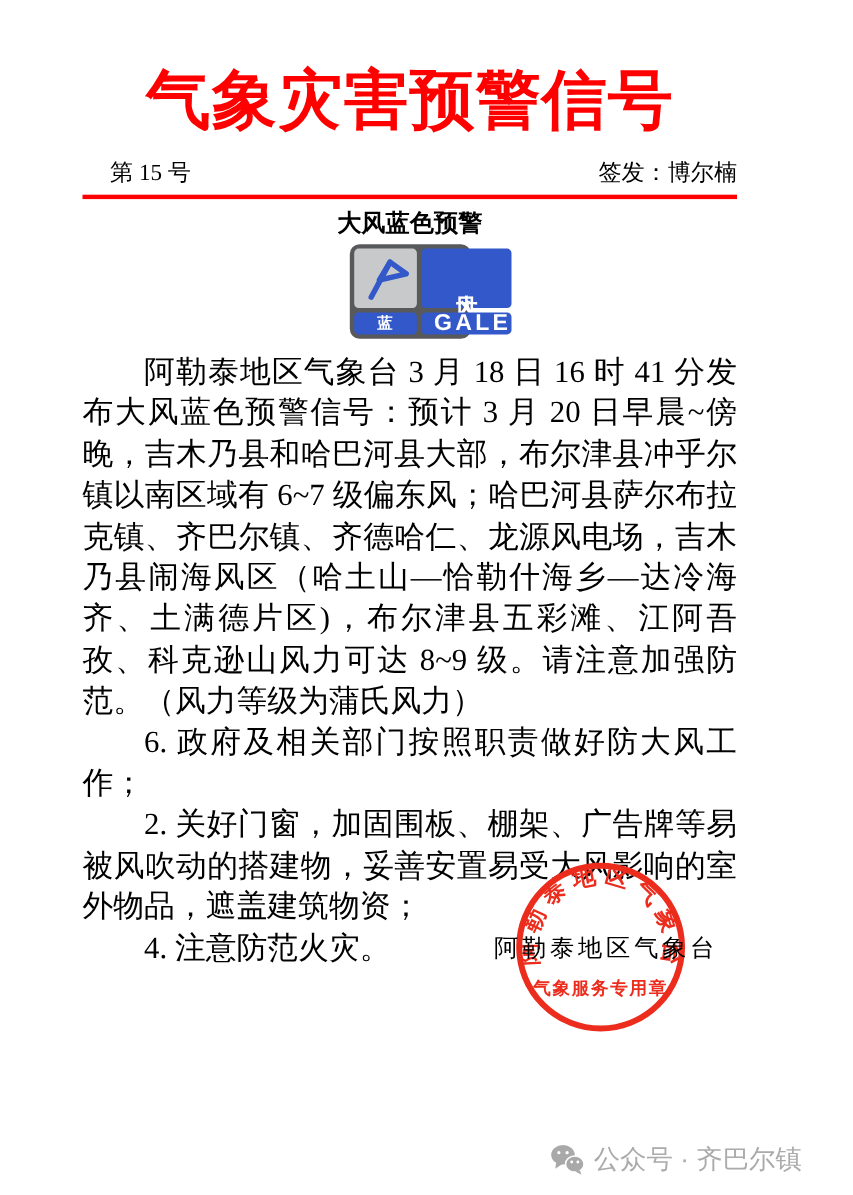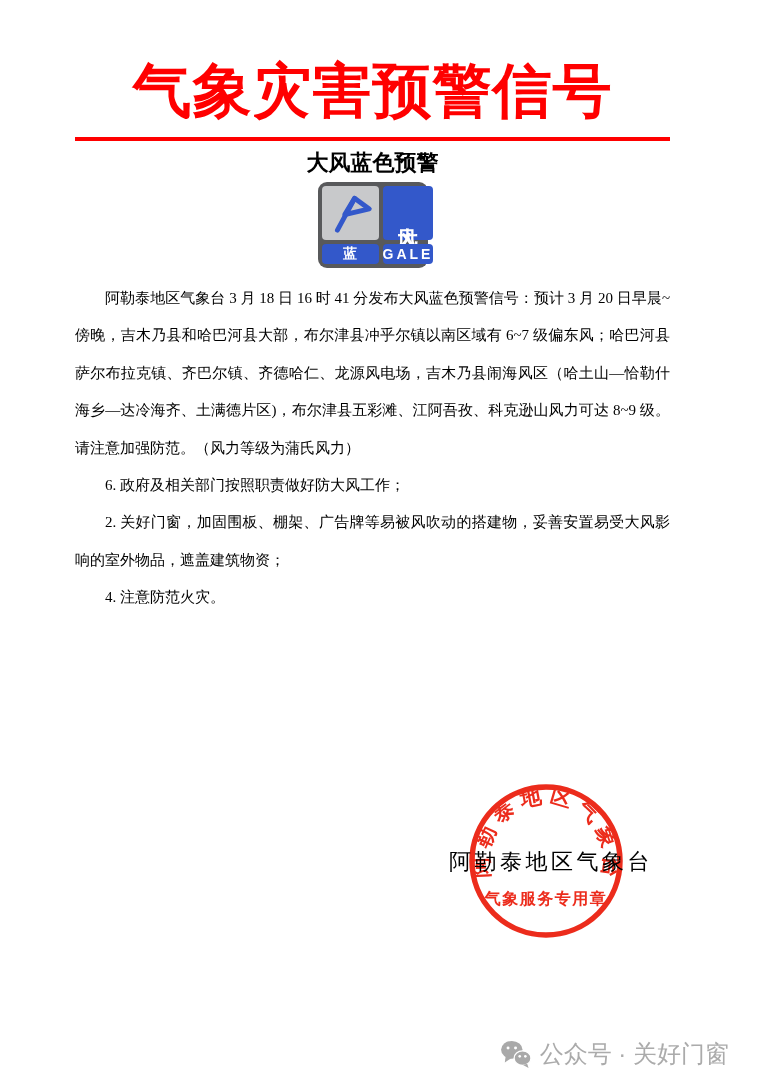--- a/index.html
+++ b/index.html
@@ -20,44 +20,48 @@
 
   
   .icon-wrap{display:flex;justify-content:center;margin-top:3px;}
   .warn-icon{width:102px;height:78px;background:#58595B;border-radius:9px;padding:4px;
              display:grid;grid-template-columns:57px 1fr;grid-template-rows:1fr 20px;gap:4px;}
   .flag-panel{background:#C8C9CB;border-radius:4px;display:flex;align-items:center;justify-content:center;}
   .blue-box{background:#3358CA;border-radius:4px;color:#fff;display:flex;align-items:center;justify-content:center;}
   .dafeng{font-family:"Liberation Sans","DejaVu Sans",sans-serif;font-weight:bold;font-size:21px;
           writing-mode:vertical-rl;text-orientation:upright;letter-spacing:2px;line-height:1;}
   .lan{font-family:"Liberation Sans","DejaVu Sans",sans-serif;font-weight:bold;font-size:14px;}
-  .gale{font-family:"Liberation Sans","DejaVu Sans",sans-serif;font-weight:bold;font-size:14px;letter-spacing:3px;}
+  .gale{font-family:"Liberation Sans","DejaVu Sans",sans-serif;font-weight:bold;font-size:21px;letter-spacing:3px;margin-left:12px;}
 
   
-  .body-text{margin-top:12px;font-size:15px;line-height:37.4px;text-align:justify;}
+  .body-text{margin-top:12px;font-size:28px;line-height:37.4px;text-align:justify;}
   .para{text-indent:2em;margin:0;}
   .guide-title{text-indent:2em;margin:0;font-family:"Liberation Sans","DejaVu Sans",sans-serif;font-weight:bold;}
   .guide-item{text-indent:2em;margin:0;}
 
   
   .stamp{position:absolute;left:466px;top:779px;width:160px;height:164px;}
   .signature{position:absolute;left:449px;top:847px;font-size:22px;letter-spacing:3.5px;white-space:nowrap;}
 
   
   .watermark{position:absolute;right:16px;top:1038px;display:flex;align-items:center;gap:8px;
              color:#ABABAB;font-family:"Liberation Sans","DejaVu Sans",sans-serif;font-size:24px;}
   .watermark svg{display:block;}
 </style>
 </head>
 <body>
 
 <div class="page">
   <div class="content">
     <h1 class="doc-title">气象灾害预警信号</h1>
 
+    <div class="meta-row">
+      <span class="issue-no">第 15 号</span>
+      <span class="issuer">签发：博尔楠</span>
+    </div>
 
     <div class="divider"></div>
 
     <div class="subtitle">大风蓝色预警</div>
 
     <div class="icon-wrap">
       <div class="warn-icon">
         <div class="flag-panel">
           <svg width="49" height="48" viewBox="0 0 60 58">
             <line x1="14" y1="50" x2="35" y2="11" stroke="#3358CA" stroke-width="6" stroke-linecap="round"></line>
@@ -101,15 +105,15 @@
     <svg width="32" height="28" viewBox="0 0 34 30">
       <ellipse cx="12.5" cy="10.5" rx="11.5" ry="9.5" fill="#A9A9A9"></ellipse>
       <polygon points="6,17 5,24 12,19.5" fill="#A9A9A9"></polygon>
       <circle cx="8.5" cy="8.5" r="1.6" fill="#ffffff"></circle>
       <circle cx="16.5" cy="8.5" r="1.6" fill="#ffffff"></circle>
       <ellipse cx="24" cy="19.5" rx="9" ry="7.8" fill="#A9A9A9" stroke="#ffffff" stroke-width="1.4"></ellipse>
       <polygon points="29,25.5 30.5,30 24.5,26.8" fill="#A9A9A9"></polygon>
       <circle cx="21" cy="17.5" r="1.4" fill="#ffffff"></circle>
       <circle cx="27" cy="17.5" r="1.4" fill="#ffffff"></circle>
     </svg>
-    <span>公众号 · 关好门窗</span>
+    <span>公众号 · 齐巴尔镇</span>
   </div>
 </div>
 
 </body></html>

